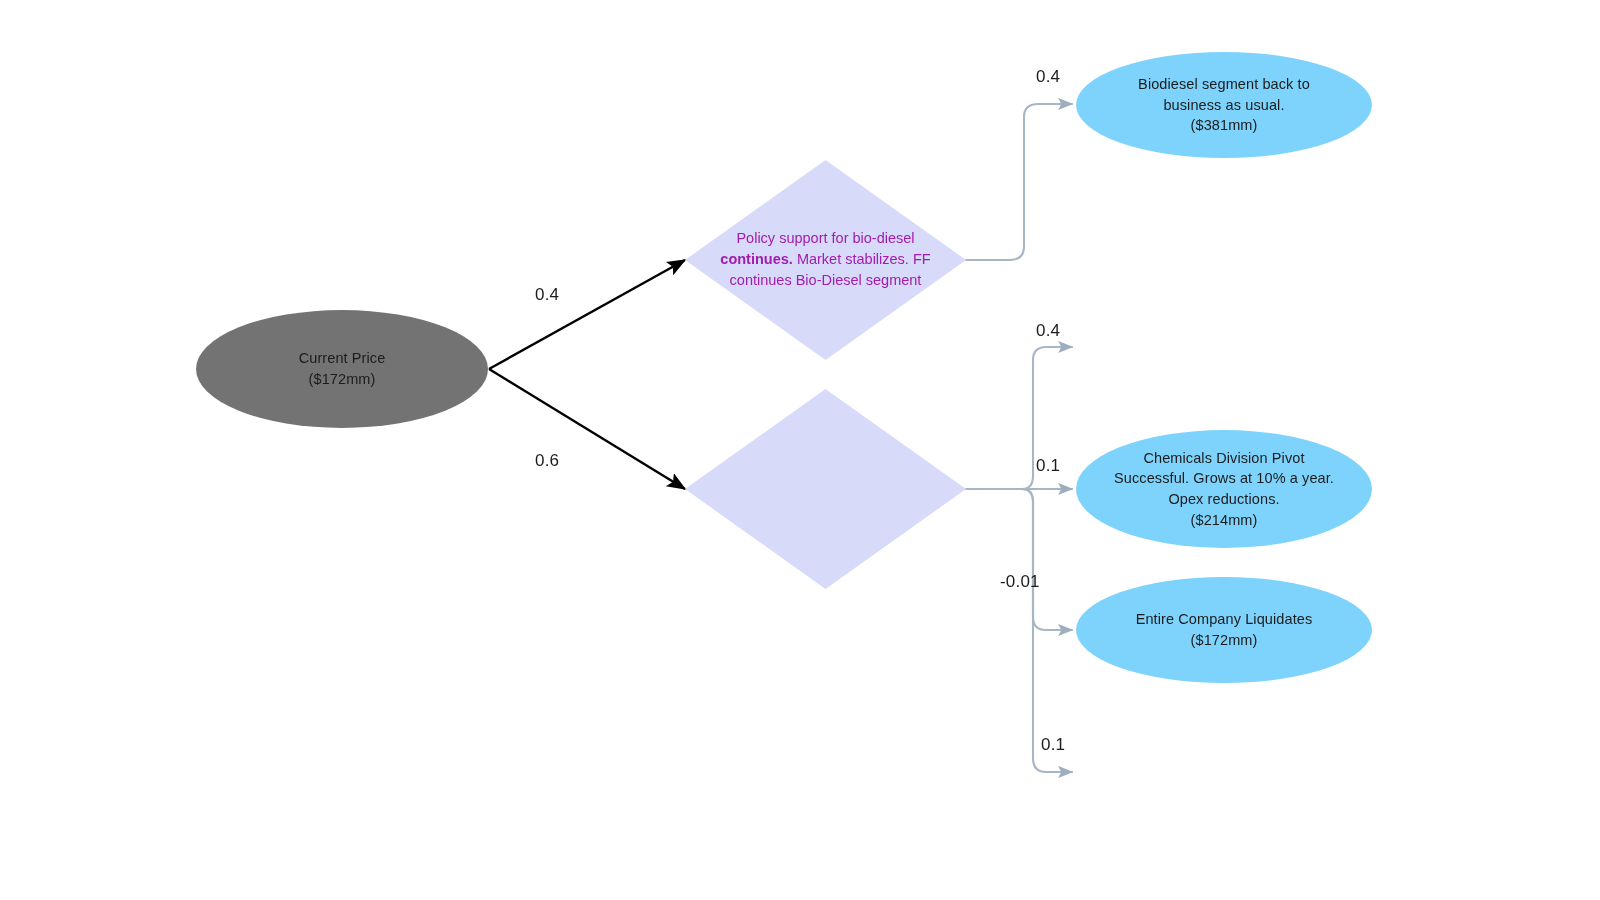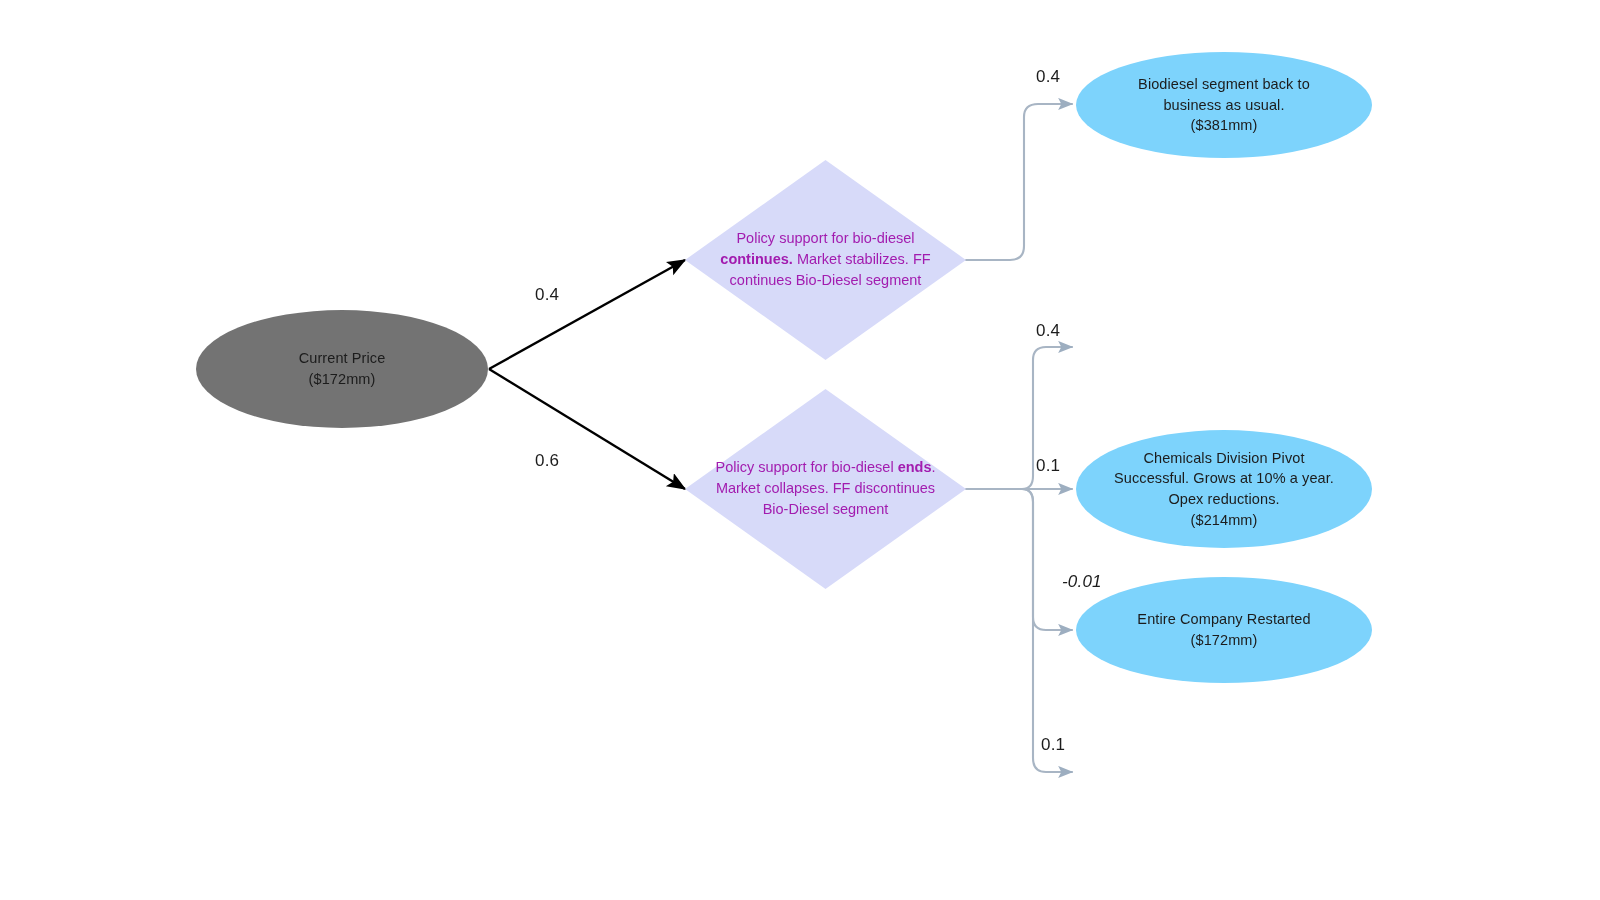--- a/index.html
+++ b/index.html
@@ -142,44 +142,43 @@
     <div class="label"><span>Current Price</span><br><span>($172mm)</span></div>
   </div>
 
   <div class="diamond-wrap" style="left:685px; top:160px; width:281px; height:200px;">
     <div class="diamond-shape"></div>
     <div class="label"><span>Policy support for bio-diesel </span><b>continues.</b><span> Market stabilizes. FF continues Bio-Diesel segment</span></div>
   </div>
 
   <div class="diamond-wrap" style="left:685px; top:389px; width:281px; height:200px;">
     <div class="diamond-shape"></div>
-    <div class="label"><span>Policy support for bio-diesel </span><b>ends</b><span>. Market collapses. FF discontinues Bio-Diesel segment</span></div>
   </div>
 
   <div class="node ellipse-outcome" style="left:1076px; top:52px; width:296px; height:106px;">
     <div class="label">Biodiesel segment back to
 business as usual.
 ($381mm)</div>
   </div>
 
 
   <div class="node ellipse-outcome" style="left:1076px; top:430px; width:296px; height:118px;">
     <div class="label">Chemicals Division Pivot
 Successful. Grows at 10% a year.
 Opex reductions.
 ($214mm)</div>
   </div>
 
   <div class="node ellipse-outcome" style="left:1076px; top:577px; width:296px; height:106px;">
-    <div class="label">Entire Company Restarted
+    <div class="label">Entire Company Liquidates
 ($172mm)</div>
   </div>
 
 
   <div class="edge-label" style="left:535px; top:285px;">0.4</div>
   <div class="edge-label" style="left:535px; top:451px;">0.6</div>
   <div class="edge-label" style="left:1036px; top:67px;">0.4</div>
   <div class="edge-label" style="left:1036px; top:321px;">0.4</div>
   <div class="edge-label" style="left:1036px; top:456px;">0.1</div>
-  <div class="edge-label" style="left:1062px; top:572px;font-style:italic;">-0.01</div>
+  <div class="edge-label" style="left:1000px; top:572px;">-0.01</div>
   <div class="edge-label" style="left:1041px; top:735px;">0.1</div>
 
 </div>
 
 </body></html>

